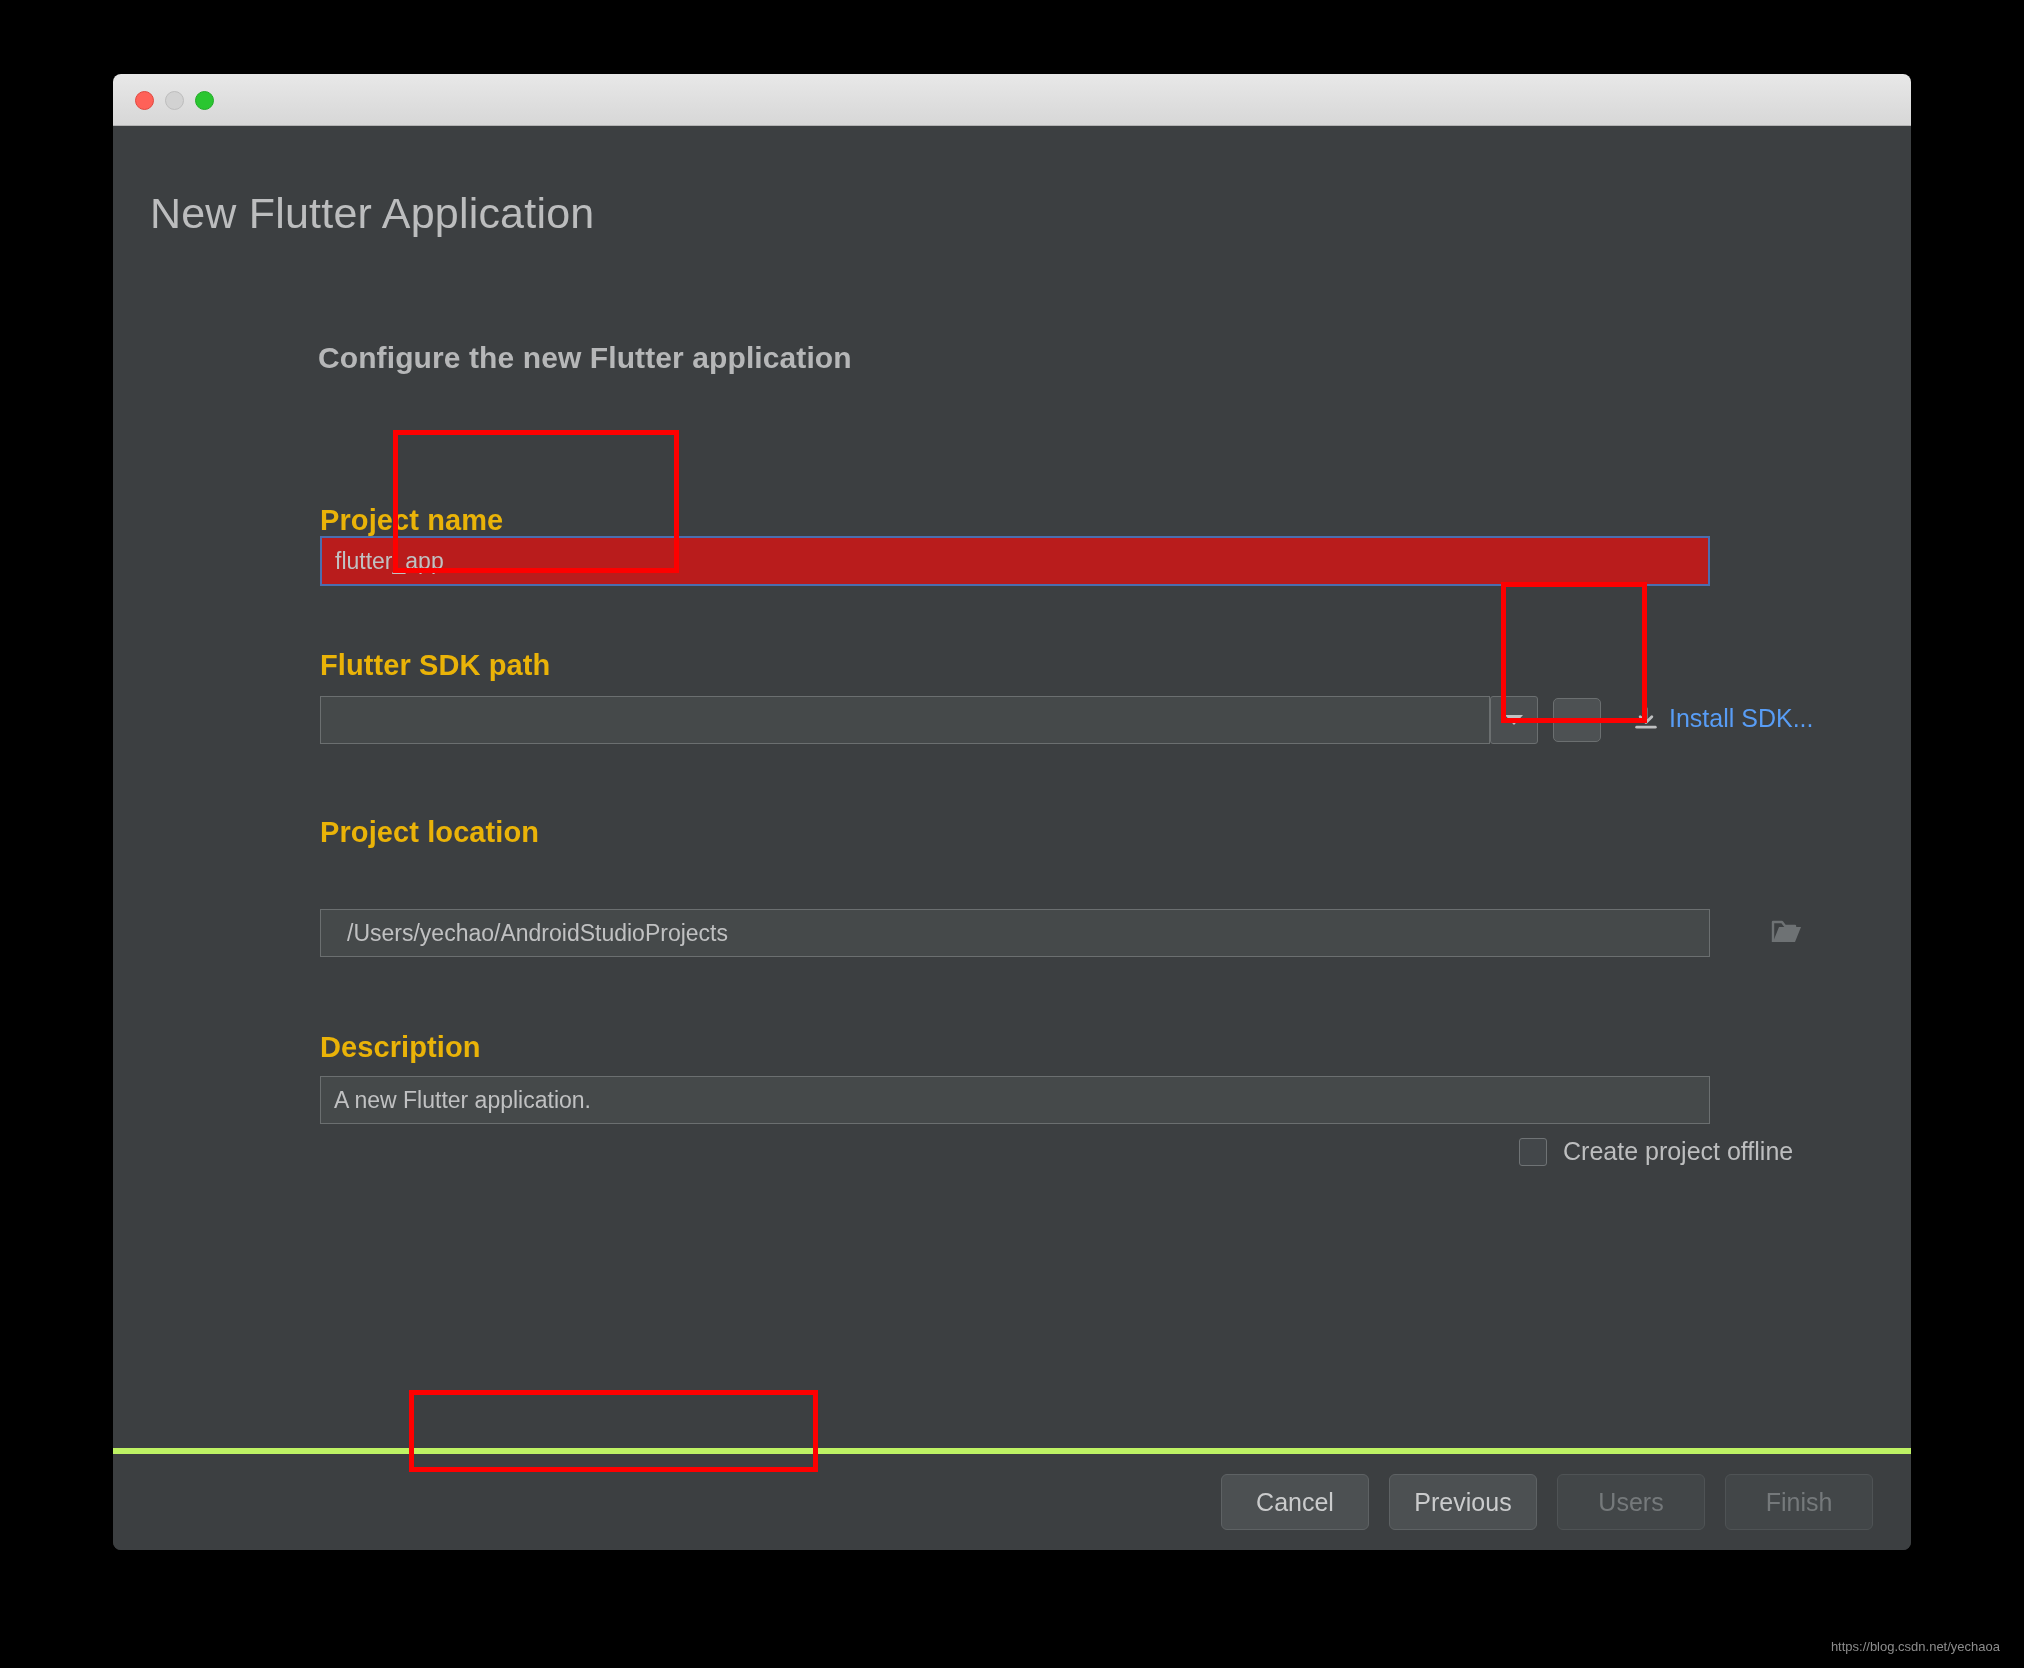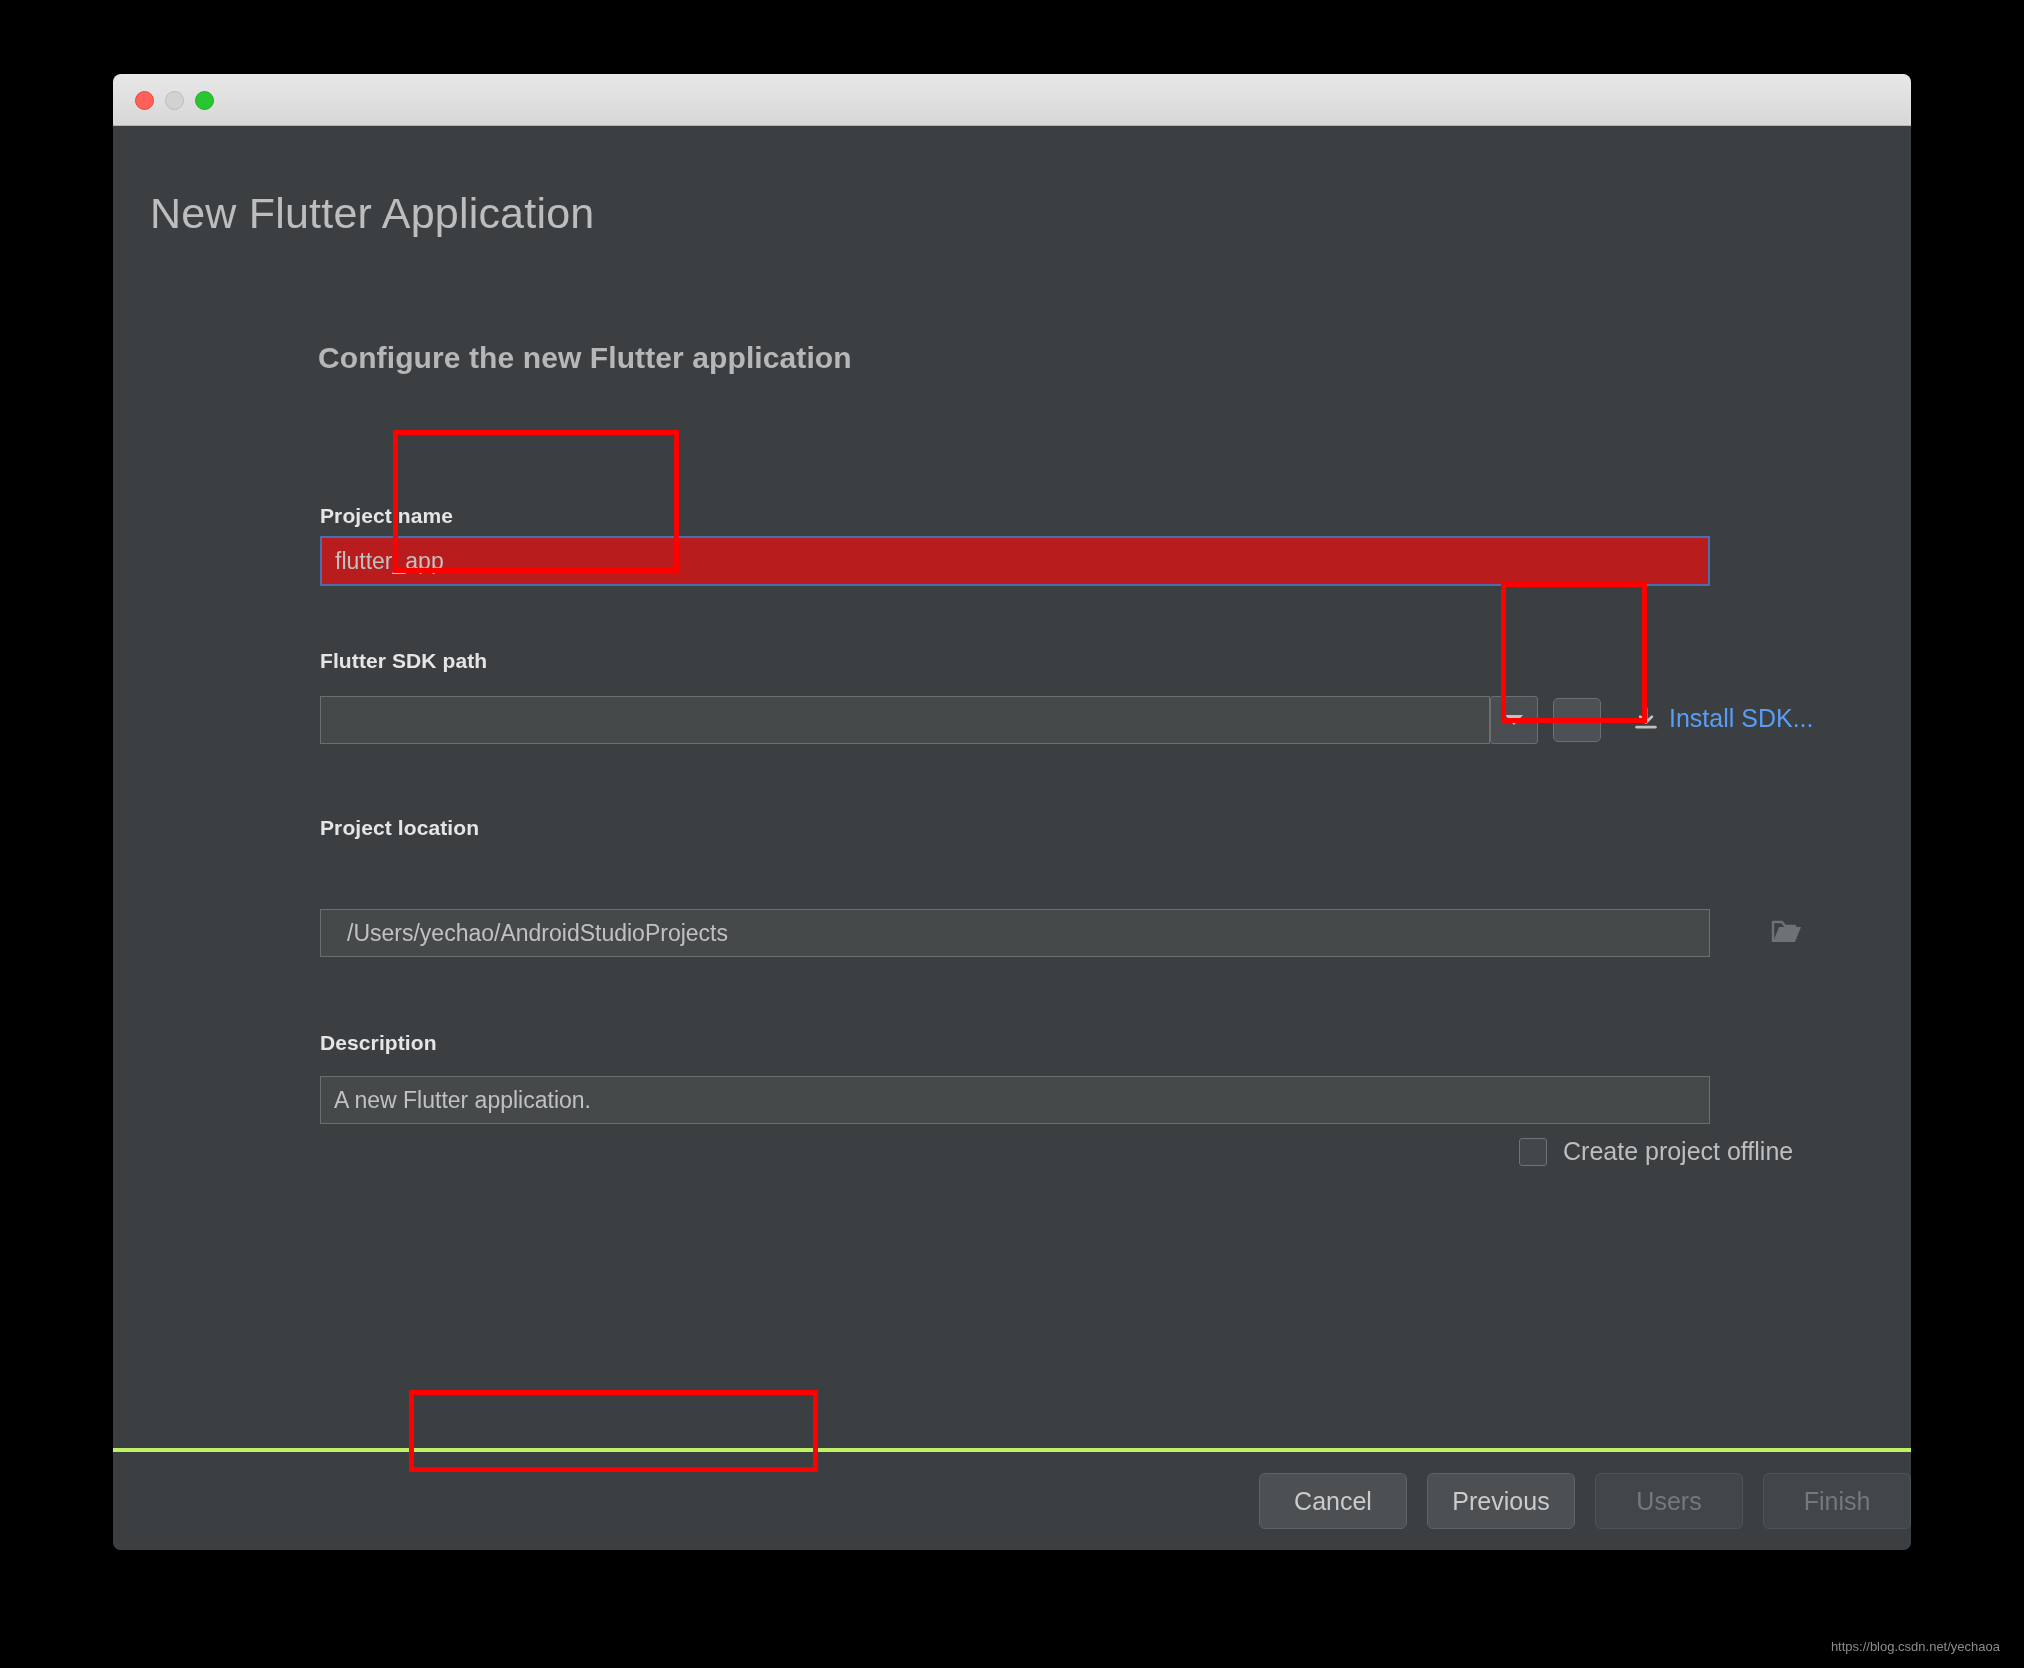--- a/index.html
+++ b/index.html
@@ -93,23 +93,23 @@
     left: 205px;
     top: 215px;
     font-size: 30px;
     font-weight: bold;
     color: #b6b7b8;
     letter-spacing: 0.1px;
   }
 
   .field-label {
     position: absolute;
-    font-size: 21px;
+    font-size: 29px;
     font-weight: bold;
-    color: #e5e5e5;
+    color: #eab308;
     letter-spacing: 0.1px;
   }
 
   .text-input {
     position: absolute;
     background: #45494a;
     border: 1px solid #6b6f70;
     color: #c0c1c2;
     font-size: 23px;
     font-family: "Liberation Sans", sans-serif;
@@ -235,24 +235,25 @@
     font-size: 25px;
     color: #c0c1c2;
   }
 
   
   #footer {
     position: absolute;
     left: 0; right: 0; bottom: 0;
     height: 102px;
     background: #3c3f41;
-    border-top: 4px solid #bef264;
+    border-top: 6px solid #bef264;
     display: flex;
     align-items: center;
     justify-content: flex-end;
+    padding-right: 38px;
     gap: 20px;
   }
   .dlg-btn {
     min-width: 148px;
     height: 56px;
     border-radius: 6px;
     font-size: 25px;
     font-family: "Liberation Sans", sans-serif;
     display: flex; align-items: center; justify-content: center;
     padding: 0 22px;

